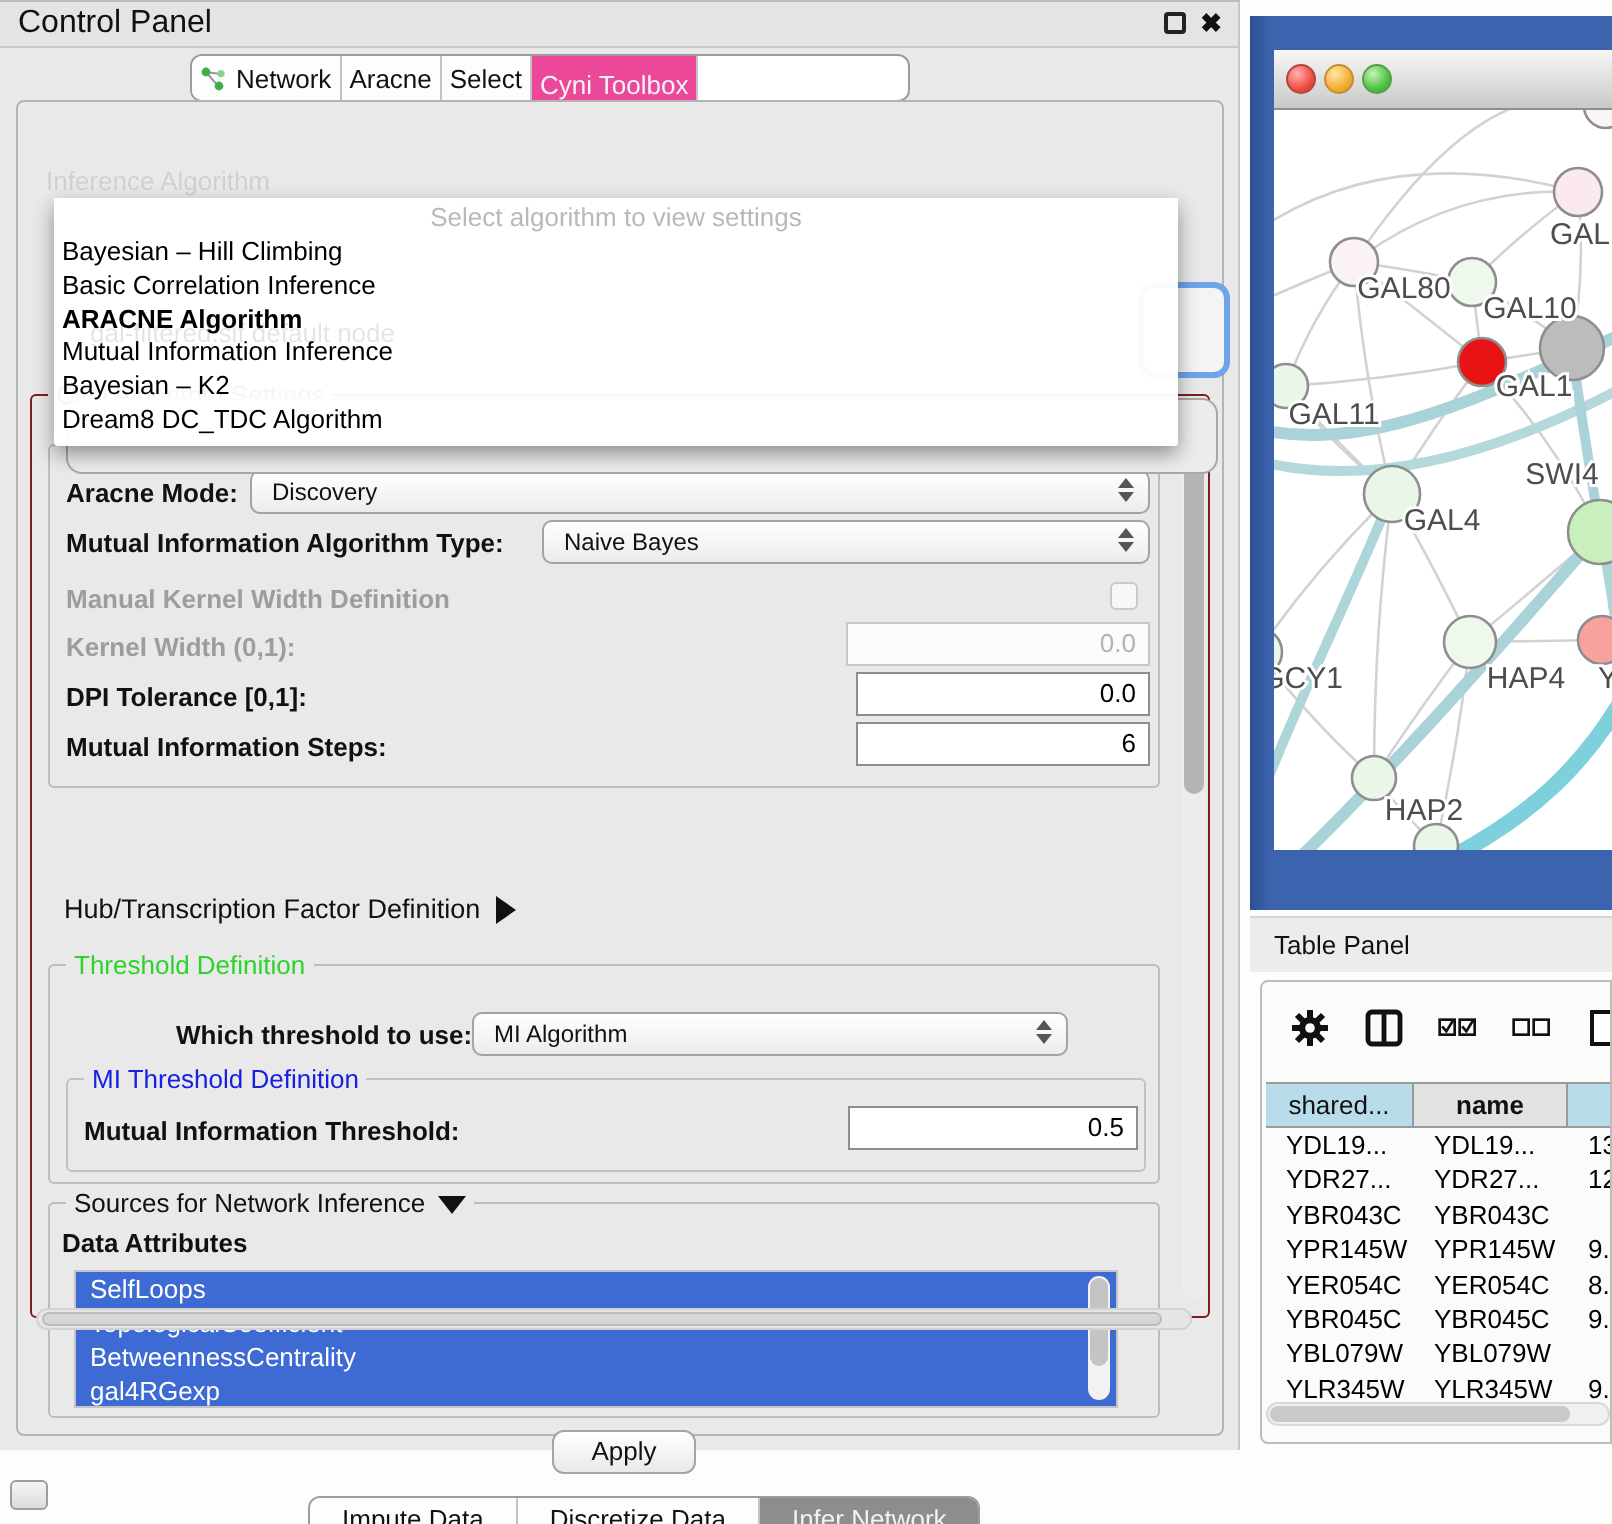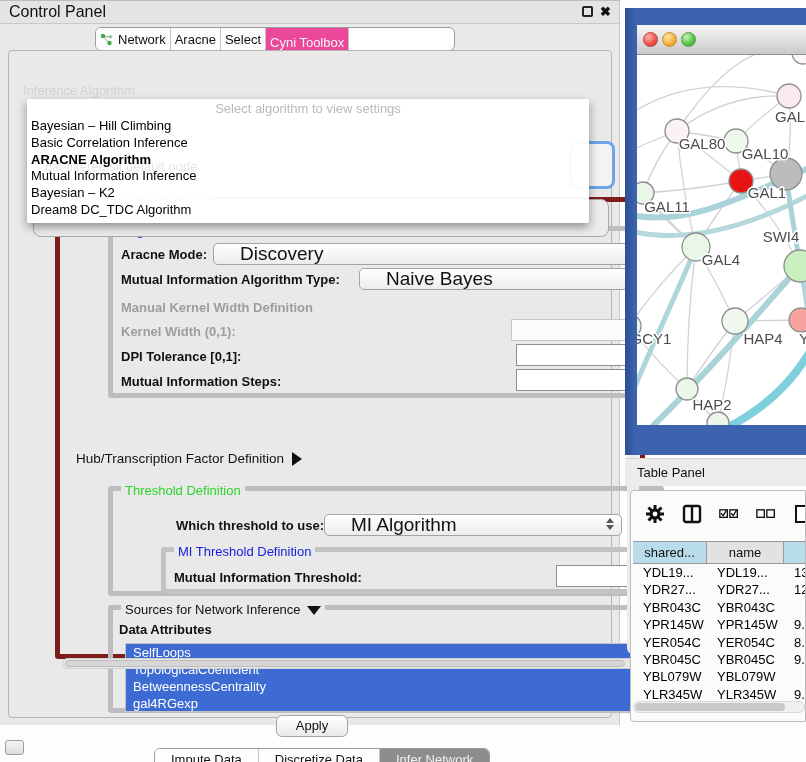--- a/index.html
+++ b/index.html
@@ -38,33 +38,33 @@
 
   
   #algo-popup { position:absolute; left:18px; top:48px; width:562px; height:124px;
     background:rgba(255,255,255,0.96); box-shadow:0 4px 10px rgba(0,0,0,0.4);
     border-radius:0 0 2px 2px; z-index:5; padding-top:2px; }
   #algo-placeholder { text-align:center; font-size:13px; color:#b9b9b9; height:17px; }
   .algo-item { font-size:13px; color:#000; line-height:16.8px; padding-left:4px; white-space:nowrap; }
   .algo-item.bold { font-weight:bold; }
 
   
-  .groupbox { position:absolute; border:5px solid #7f1d1d; border-radius:3px;margin-left:40px; }
+  .groupbox { position:absolute; border:1px solid #7f1d1d; border-radius:3px; }
   .groupbox > .gb-label { position:absolute; top:-8px; left:8px; background:#e9e9e9;
     padding:0 4px; font-size:13px; white-space:nowrap; }
   .lbl-blue { color:#1620e0; }
   .lbl-green { color:#2bd42b; }
   .lbl-black { color:#111; }
 
   .fieldlabel { position:absolute; font-size:13px; font-weight:bold; color:#111; white-space:nowrap; }
   .fieldlabel.dis { color:#9d9d9d; }
 
   .combo { position:absolute; height:22px; border:1px solid #a3a3a3; border-radius:5px;
     background:linear-gradient(#ffffff,#ececec); display:flex; align-items:center;
-    font-size:19px; color:#111; padding-left:26px; }
+    font-size:12px; color:#111; padding-left:10px; }
   .combo .stepper { position:absolute; right:7px; top:3px; display:flex; flex-direction:column; gap:2px; }
   .combo .up { width:0; height:0; border-left:4px solid transparent; border-right:4px solid transparent; border-bottom:5px solid #555; }
   .combo .down { width:0; height:0; border-left:4px solid transparent; border-right:4px solid transparent; border-top:5px solid #555; }
 
   .tfield { position:absolute; height:22px; border:1px solid #8e8e8e; background:#fff;
     font-size:13px; color:#000; text-align:right; padding:0 6px; line-height:20px; }
   .tfield.dis { border:1px solid #c6c6c6; background:#fbfbfb; color:#b3b3b3; }
 
   .checkbox { position:absolute; width:14px; height:14px; border:1px solid #c9c9c9;
     border-radius:3px; background:#f6f6f6; }
@@ -407,21 +407,21 @@
         <rect x="13" y="5" width="9" height="9" fill="none" stroke="#111" stroke-width="1.6"></rect>
       </svg>
       <svg class="ticon" viewBox="0 0 20 20">
         <path d="M3 2 H13 L17 6 V18 H3 Z" fill="#fff" stroke="#111" stroke-width="2"></path>
         <path d="M13 2 V6 H17" fill="none" stroke="#111" stroke-width="2"></path>
       </svg>
     </div>
     <div id="table-grid">
       <div class="thead-row" id="table-head">
           <div class="th hl" style="width: 74px;">shared...</div>
-          <div class="th" style="width: 77px;">name</div>
+          <div class="th" style="width: 77px; font-weight: bold;">name</div>
           <div class="th hl" style="width: 85px;">A</div>
         </div>
       <div id="table-rows">
           <div class="trow">
             <div class="td" style="width: 74px;">YDL19...</div>
             <div class="td" style="width: 77px;">YDL19...</div>
             <div class="td" style="width: 85px;">13</div>
           </div>
           <div class="trow">
             <div class="td" style="width: 74px;">YDR27...</div>

